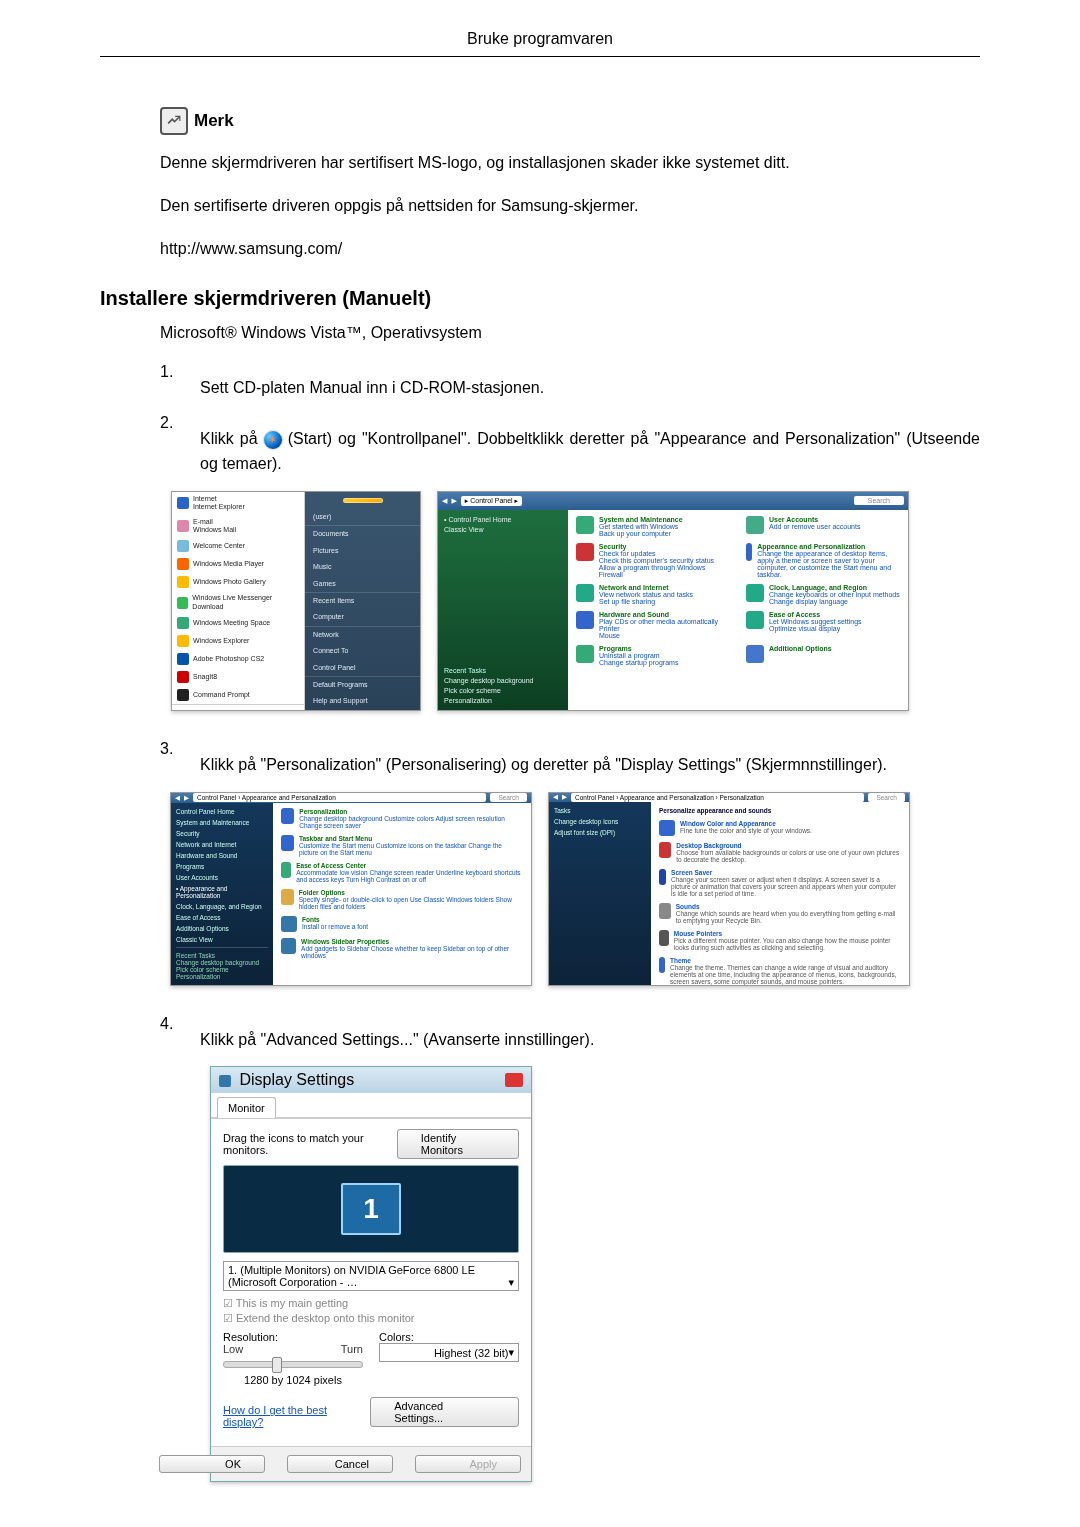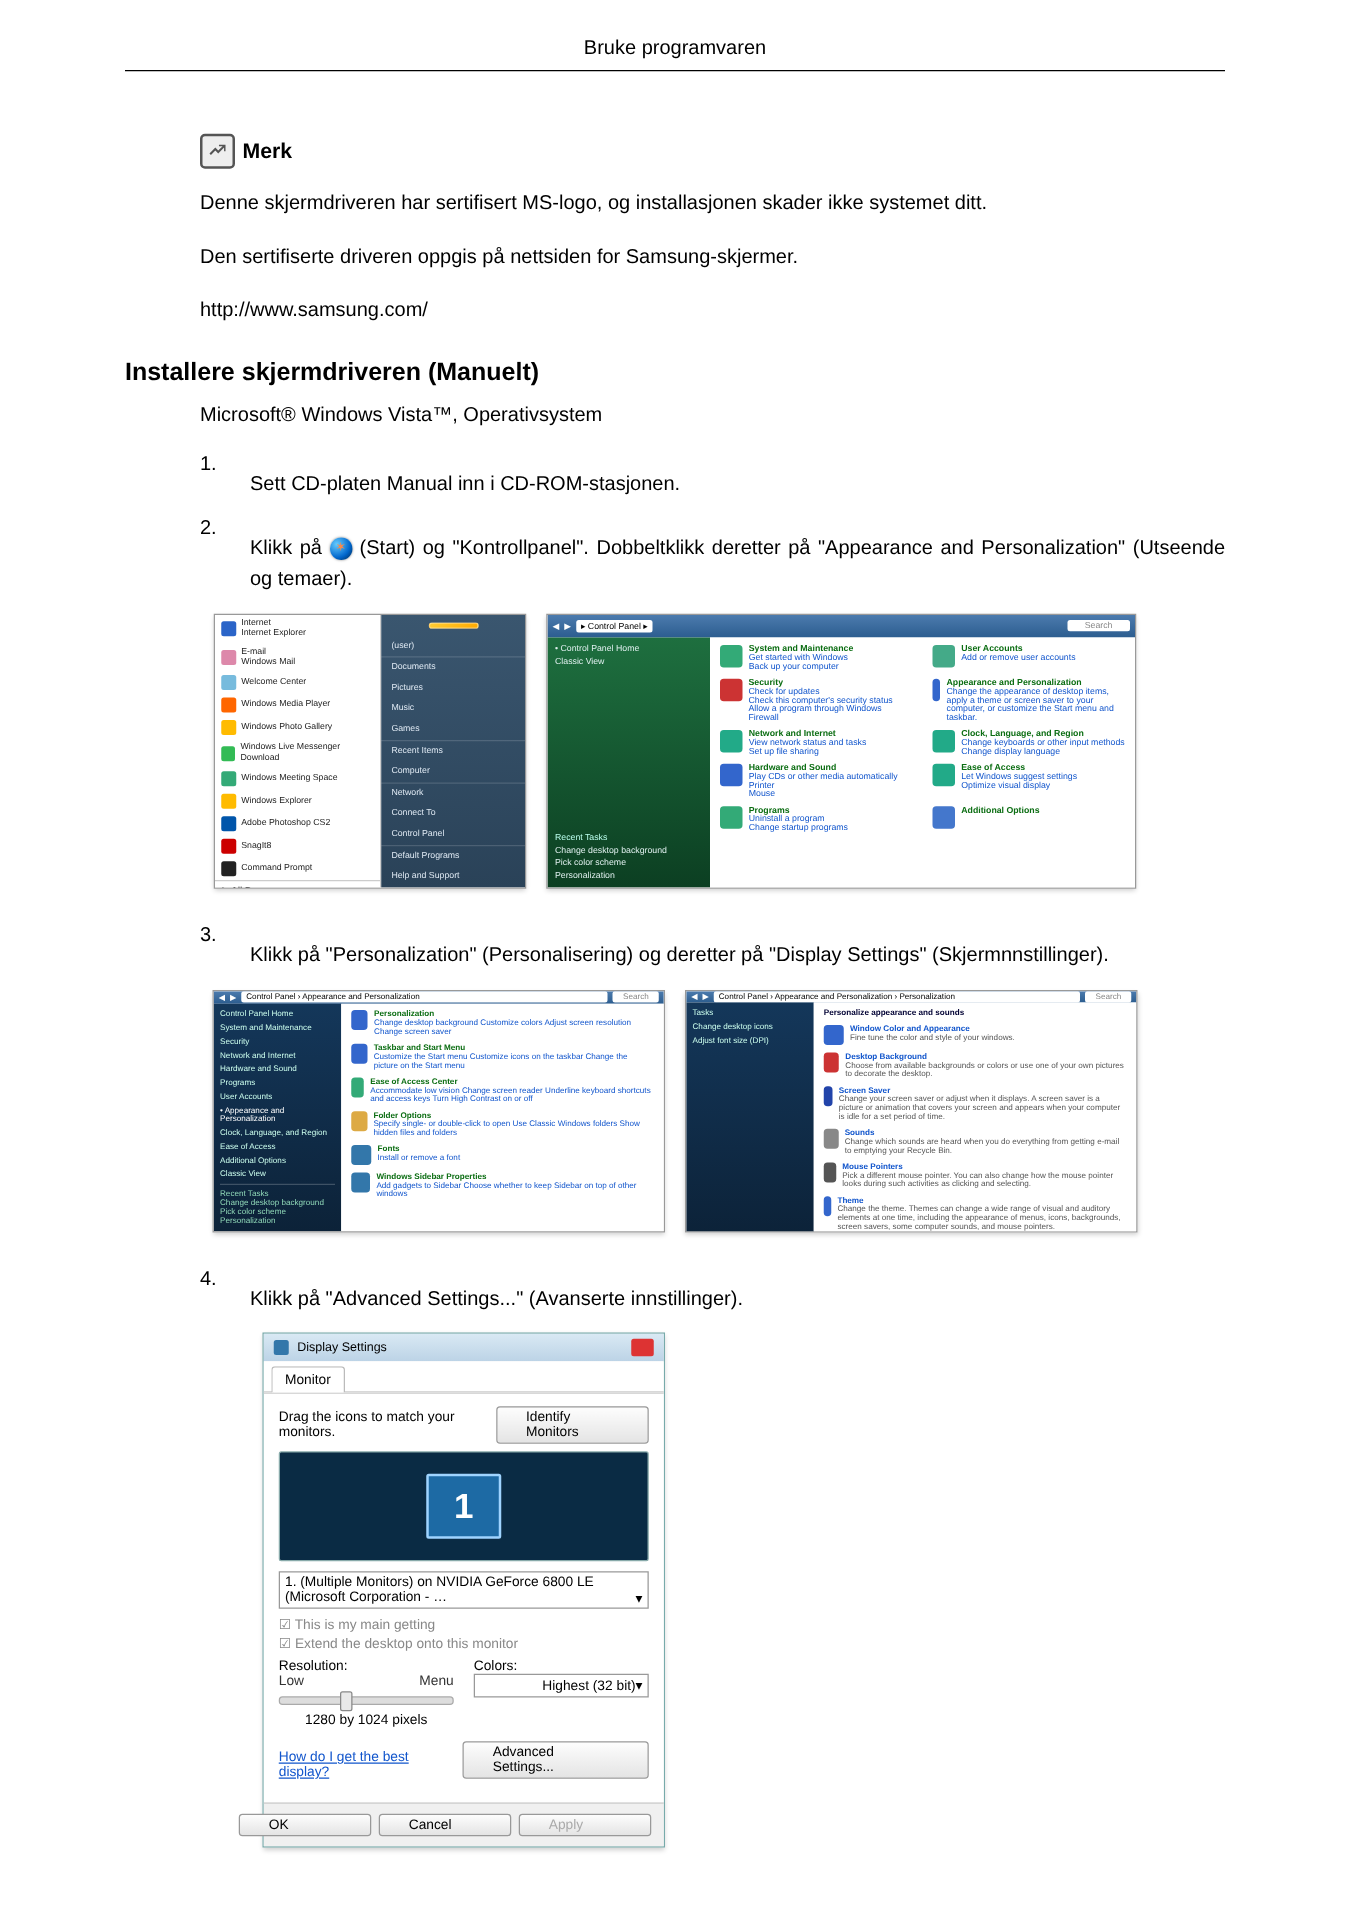--- a/index.html
+++ b/index.html
@@ -195,42 +195,42 @@
   
   .ds {
     width: 320px;
     font-size: 11px;
     background:#f2f2f2;
     border:1px solid #7aa;
     box-shadow:0 2px 4px rgba(0,0,0,.2);
   }
   .ds-title{
     background:linear-gradient(180deg,#d9e9f4,#bcd3e6);
-    padding:4px 8px;font-size:10px;
+    padding:4px 8px;font-size:16px;
     display:flex;align-items:center;justify-content:space-between;
   }
   .ds-close{width:18px;height:14px;background:#d33;border-radius:2px;}
   .ds-top{background:#fff;border-bottom:1px solid #ccc;}
   .ds-tab{display:inline-block;padding:4px 10px;border:1px solid #bbb;border-bottom:none;background:#fff;border-radius:3px 3px 0 0;margin:4px 0 -1px 6px;}
   .ds-body{padding:10px 12px 12px 12px;background:#fff;border-top:1px solid #ccc;}
   .ds-row{display:flex;justify-content:space-between;align-items:center;margin-bottom:6px;}
   .ds-btn{border:1px solid #999;background:linear-gradient(180deg,#fdfdfd,#e4e4e4);padding:2px 23px;border-radius:3px;}
   .ds-monarea{height:86px;background:#0a2b44;border:1px solid #8aa;border-radius:2px;display:flex;align-items:center;justify-content:center;margin-bottom:8px;}
   .ds-mon{width:56px;height:48px;background:#1d6aa4;border:2px solid #9fd4ff;display:flex;align-items:center;justify-content:center;color:#fff;font-size:28px;font-weight:bold;border-radius:2px;}
   .ds-select{border:1px solid #999;padding:2px 4px;background:#fff;margin-bottom:6px;}
   .ds-chk{color:#888;margin:2px 0;}
   .ds-cols{display:flex;gap:16px;margin-top:6px;}
   .ds-col{flex:1;}
   .ds-slider{height:5px;background:#ddd;border:1px solid #aaa;border-radius:3px;position:relative;margin:6px 0;}
   .ds-thumb{position:absolute;top:-5px;left:35%;width:8px;height:14px;background:#e9e9e9;border:1px solid #888;border-radius:2px;}
   .ds-lo-hi{display:flex;justify-content:space-between;color:#333;}
   .ds-combo{border:1px solid #999;padding:2px 4px;background:#fff;display:flex;justify-content:flex-end;align-items:center;}
   .ds-link{color:#15c;text-decoration:underline;margin-top:8px;}
   .ds-foot{display:flex;justify-content:flex-end;gap:6px;padding:8px 10px;background:#f0f0f0;border-top:1px solid #ccc;}
-  .ds-foot .ds-btn{min-width:58px;text-align:left;}
+  .ds-foot .ds-btn{min-width:58px;text-align:right;margin-left:16px;}
   .ds-foot .disabled{color:#aaa;}
 
   .shot-wrap-single{display:flex;justify-content:flex-start;margin:14px 0 20px 110px;}
 </style>
 </head>
 <body>
 
 <div class="page">
 
   <div class="header">
@@ -603,21 +603,21 @@
         <div class="ds-select">
           <span>1. (Multiple Monitors) on NVIDIA GeForce 6800 LE (Microsoft Corporation - …</span> <span style="float:right;">▾</span>
         </div>
         <div class="ds-chk">☑ <span>This is my main getting</span></div>
         <div class="ds-chk">☑ <span>Extend the desktop onto this monitor</span></div>
         <div class="ds-cols">
           <div class="ds-col">
             <div>Resolution:</div>
             <div class="ds-lo-hi">
               <span>Low</span>
-              <span>Menu</span>
+              <span>Turn</span>
             </div>
             <div class="ds-slider">
                 <div class="ds-thumb"></div>
               </div>
             <div style="text-align:center;">1280 by 1024 pixels</div>
           </div>
           <div class="ds-col">
             <div>Colors:</div>
             <div class="ds-combo">
               <span>Highest (32 bit)</span>

